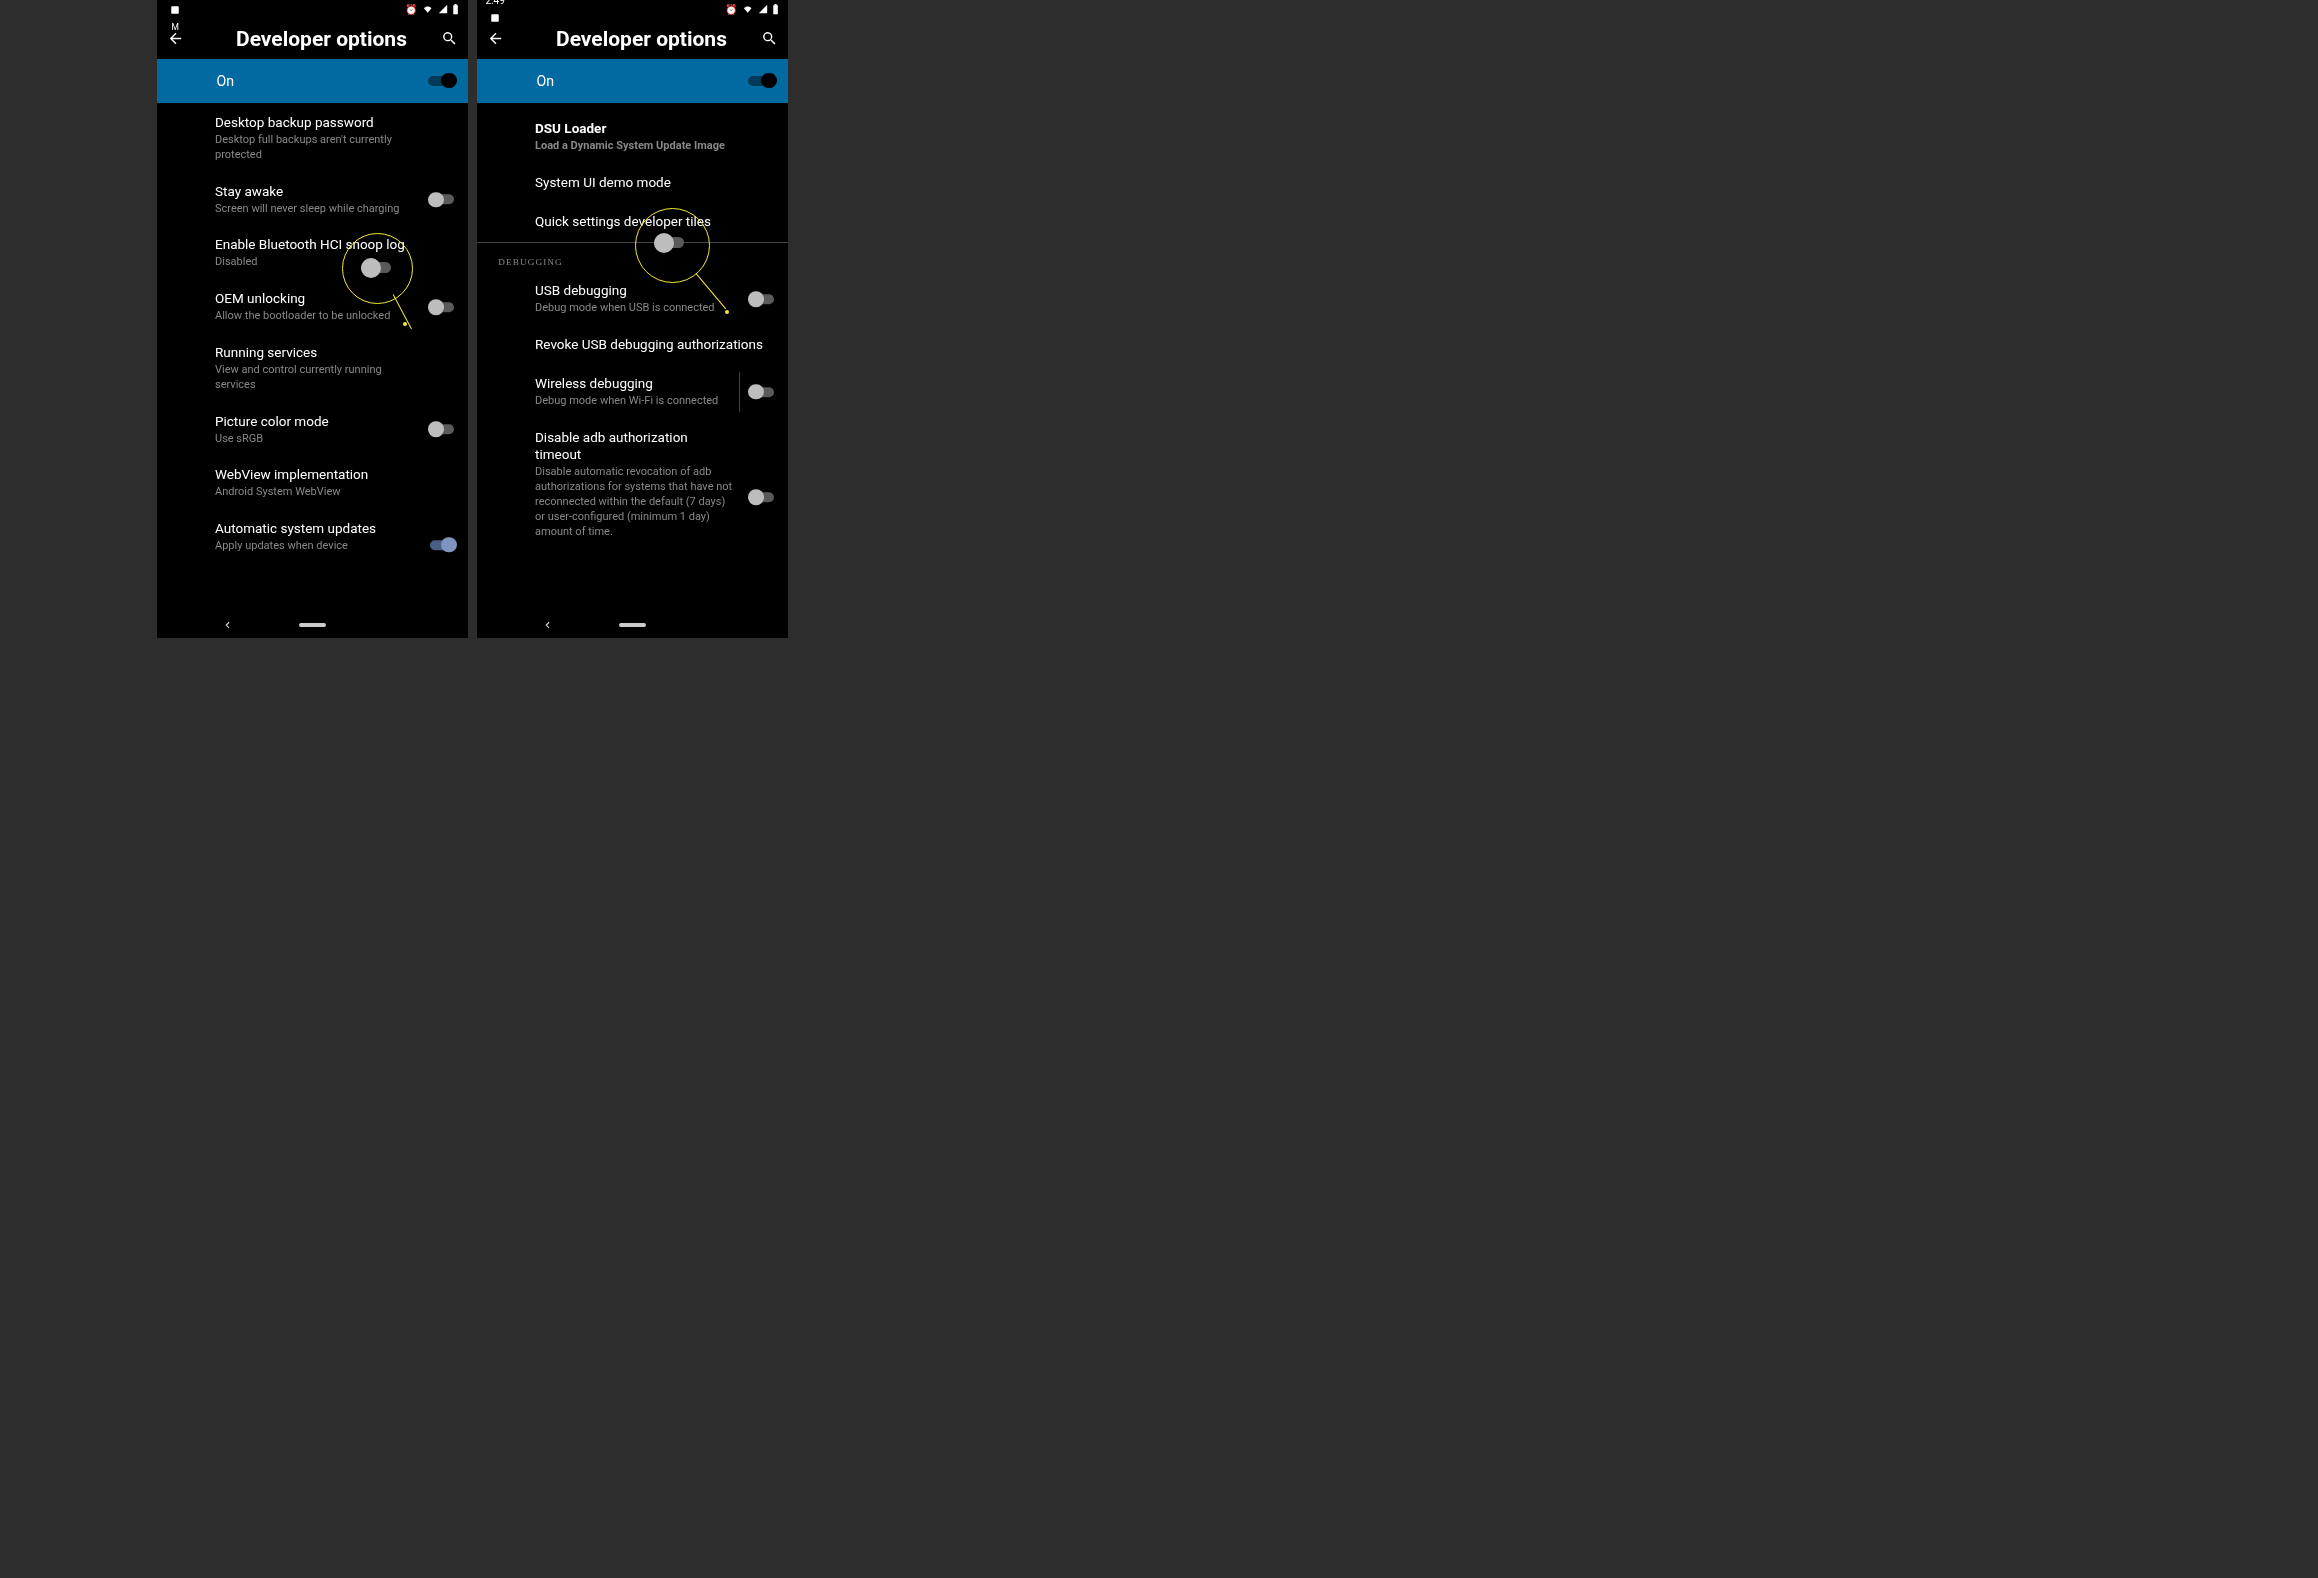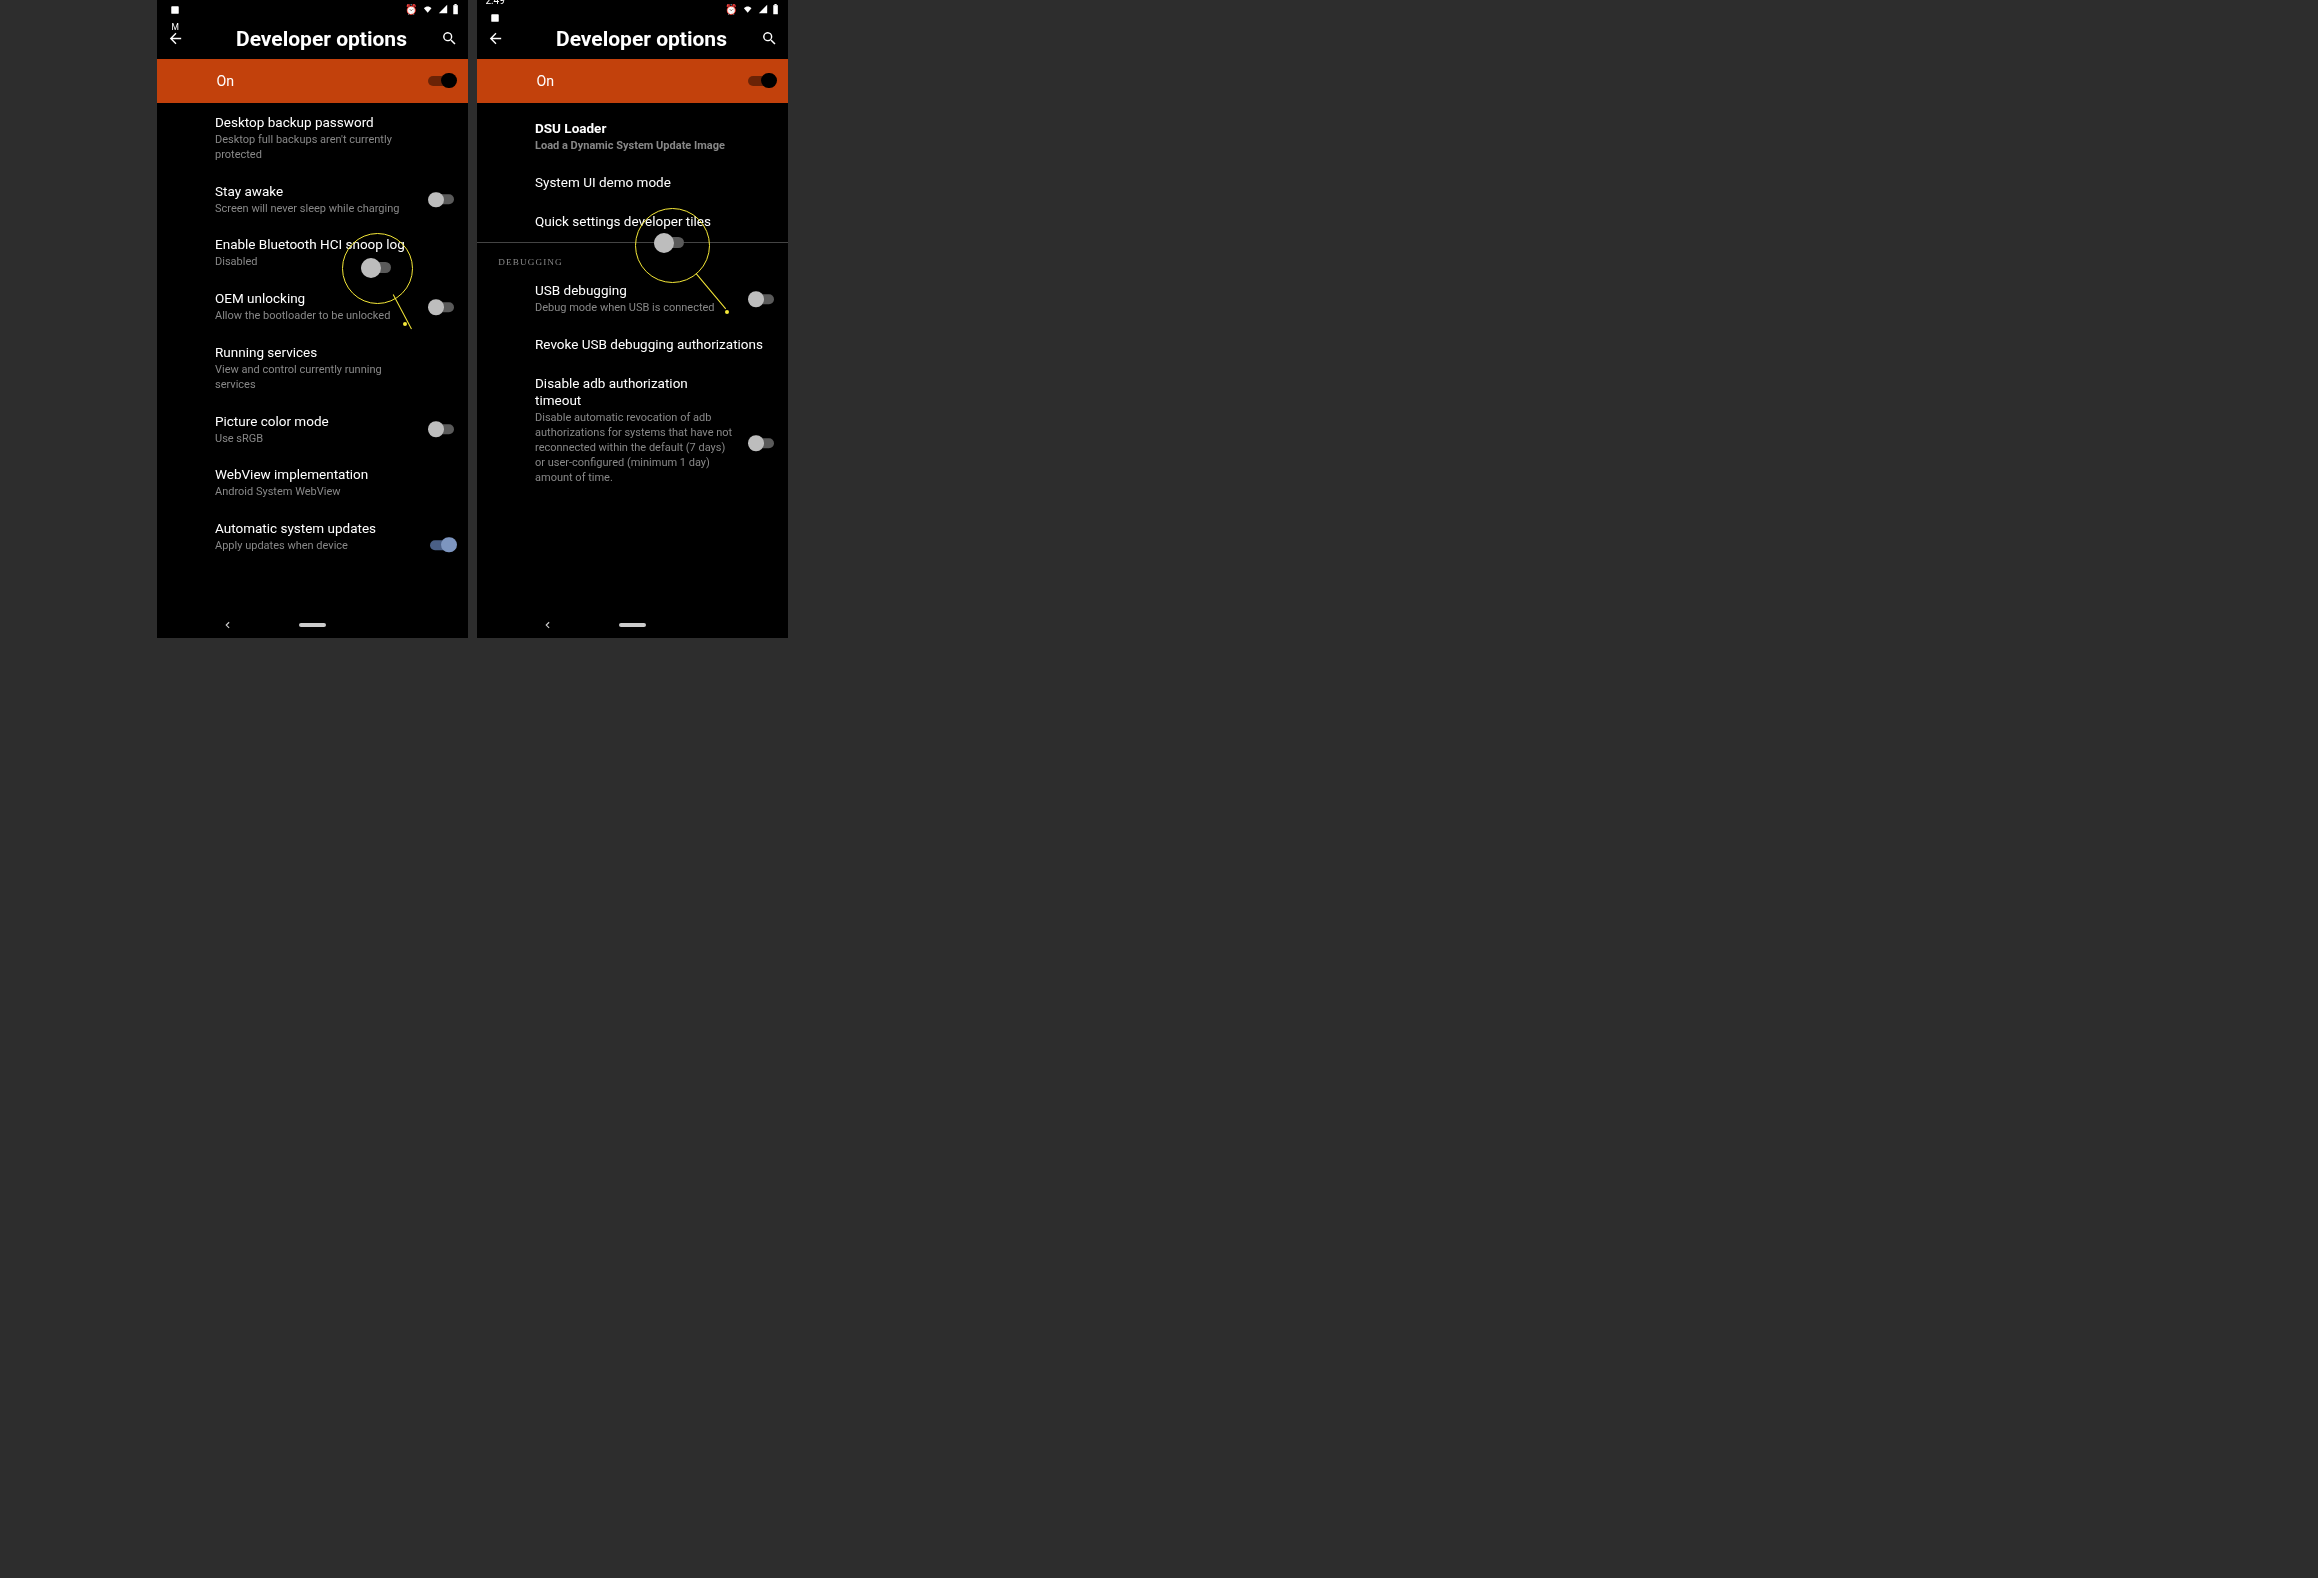--- a/index.html
+++ b/index.html
@@ -38,21 +38,21 @@
     display: flex;
     align-items: center;
     padding: 0 10px;
     color: #fff;
     gap: 20px;
   }
   .app-bar .title { font-size: 21px; font-weight: 700; flex: 1; margin-left: 32px; }
   .arrow-back, .search-ico { width: 17px; height: 17px; fill: #fff; }
 
   .on-banner {
-    background: #c2410c;
+    background: #0369a1;
     height: 44px;
     display: flex;
     align-items: center;
     padding: 0 11.4px;
   }
   .on-label { font-size: 14.2px; color: #fff; flex: 1; padding-left: 48px; }
   .on-switch {
     width: 28.4px; height: 15.6px; position: relative;
   }
   .on-switch .track {
@@ -342,20 +342,29 @@
       <div class="primary">USB debugging</div>
       <div class="secondary">Debug mode when USB is connected</div>
       <div class="toggle">
           <div class="track"></div>
           <div class="thumb"></div>
         </div>
     </div>
     <div class="setting-item">
       <div class="primary">Revoke USB debugging authorizations</div>
     </div>
+    <div class="setting-item with-toggle" style="position:relative;">
+      <div class="primary">Wireless debugging</div>
+      <div class="secondary">Debug mode when Wi-Fi is connected</div>
+      <div class="wire-divider" style="top:7.1px;bottom:7.1px;"></div>
+      <div class="toggle">
+          <div class="track"></div>
+          <div class="thumb"></div>
+        </div>
+    </div>
     <div class="setting-item with-toggle" style="padding-bottom:36px;">
       <div class="primary">Disable adb authorization timeout</div>
       <div class="secondary">Disable automatic revocation of adb authorizations for systems that have not reconnected within the default (7 days) or user-configured (minimum 1 day) amount of time.</div>
       <div class="toggle">
           <div class="track"></div>
           <div class="thumb"></div>
         </div>
     </div>
   </div>
 

